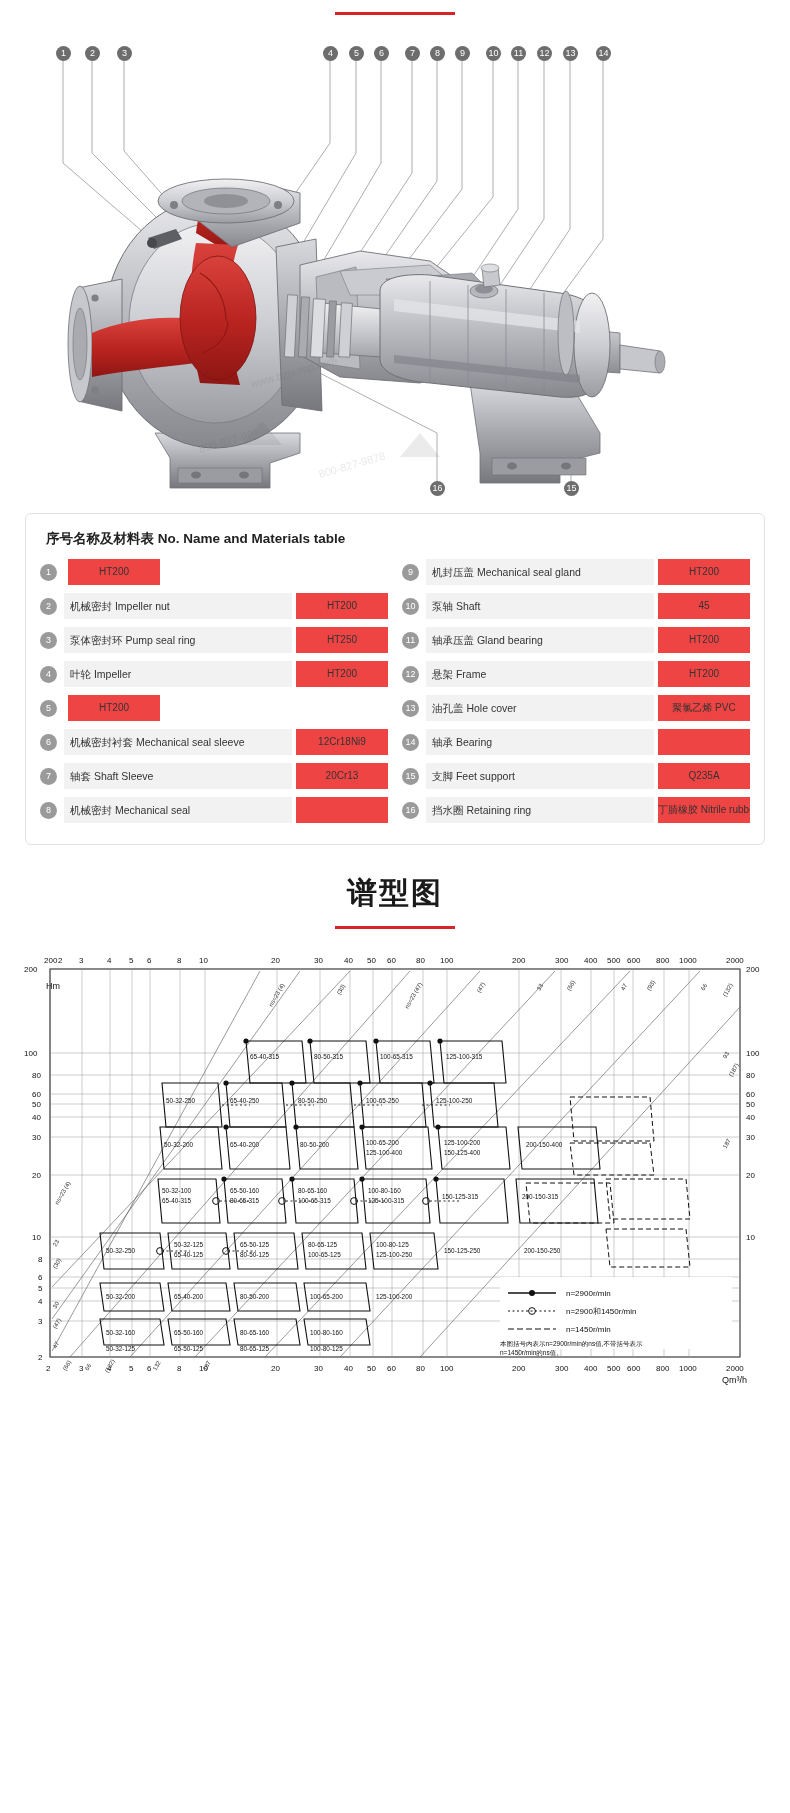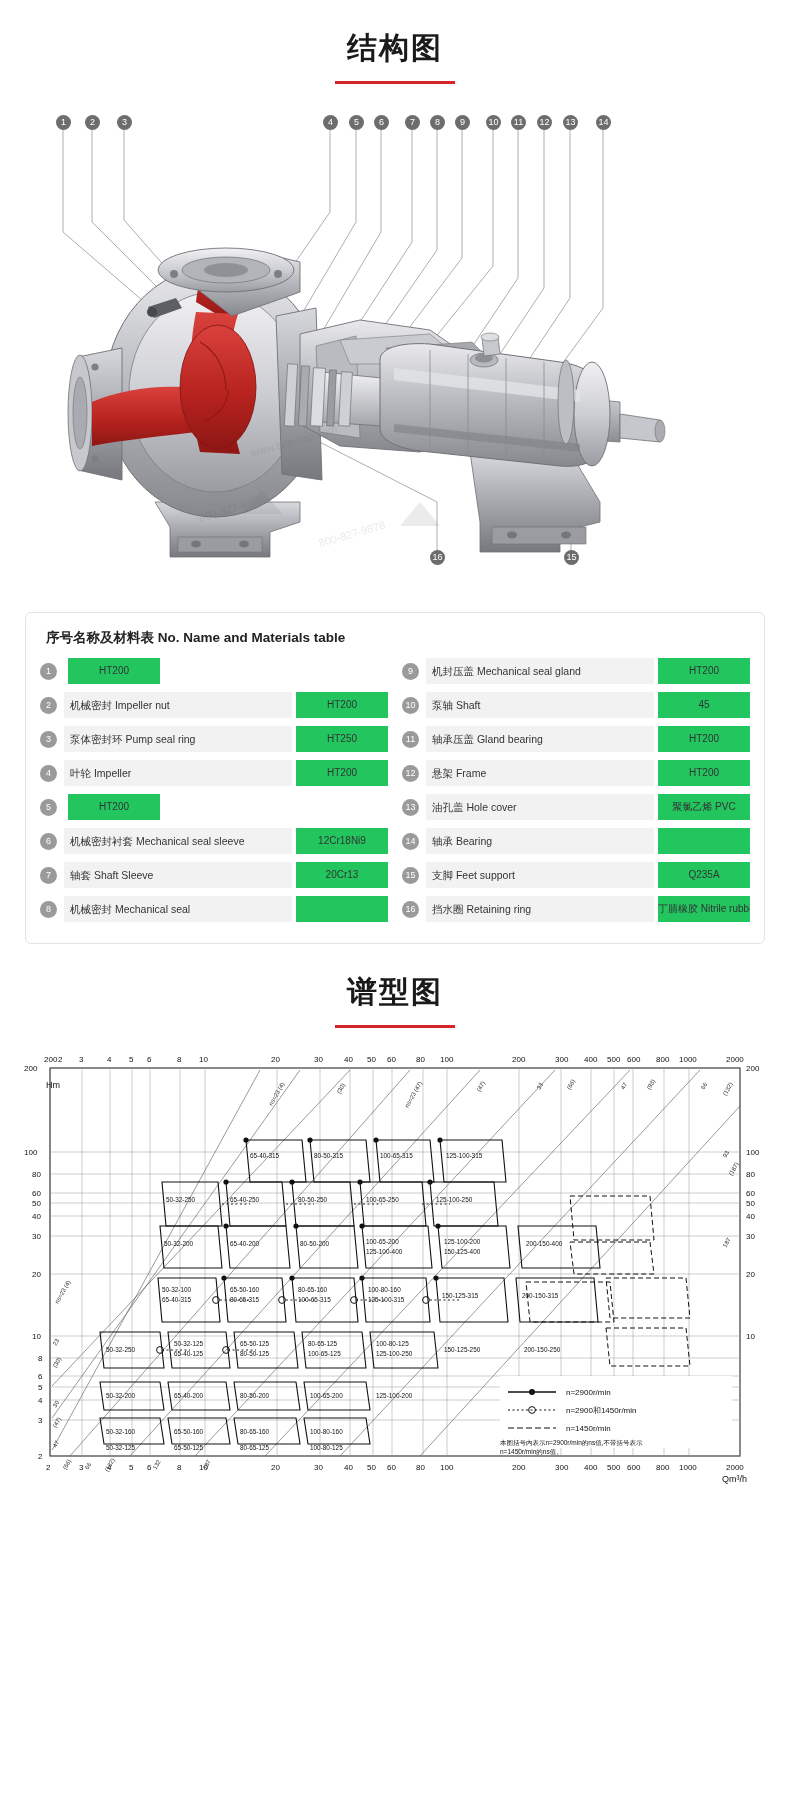--- a/index.html
+++ b/index.html
@@ -41,21 +41,21 @@
     background: #6d6d6d;
     color: #fff;
     font-size: 9px;
     line-height: 15px;
     text-align: center;
     font-family: "Liberation Sans", sans-serif;
   }
 
   
   .mat-box {
-    margin: 30px 25px 0 25px;
+    margin: 0 25px 0 25px;
     border: 1px solid #e2e2e2;
     border-radius: 6px;
     padding: 16px 14px 14px 14px;
     position: relative;
   }
   .mat-title {
     font-size: 13.5px;
     font-weight: bold;
     color: #222;
     padding: 0 6px 10px 6px;
@@ -79,21 +79,21 @@
     background: #f2f2f2;
     height: 26px; line-height: 26px;
     font-size: 10.5px;
     color: #333;
     padding-left: 6px;
     white-space: nowrap;
     overflow: hidden;
   }
   .mat-val {
     flex: 0 0 92px;
-    background: #22c55e;
+    background: #ef4444;
     height: 26px; line-height: 26px;
     font-size: 10px;
     color: #333;
     text-align: center;
     margin-left: 4px;
     white-space: nowrap;
     overflow: hidden;
   }
 
   
@@ -104,21 +104,20 @@
     height: 440px;
   }
   .chart-svg { position: absolute; left: 0; top: 0; }
 </style>
 </head>
 <body>
 
 <div class="page">
 
   <div>
-    <div class="section-title">结构图</div>
     <div class="title-underline"></div>
 
     <div class="pump-wrap">
       <svg class="pump-svg" width="790" height="480" viewBox="0 0 790 480">
         <defs>
           <linearGradient id="metal" x1="0" y1="0" x2="0" y2="1">
             <stop offset="0%" stop-color="#e9e9ec"></stop>
             <stop offset="45%" stop-color="#b9bbc0"></stop>
             <stop offset="100%" stop-color="#86888e"></stop>
           </linearGradient>

